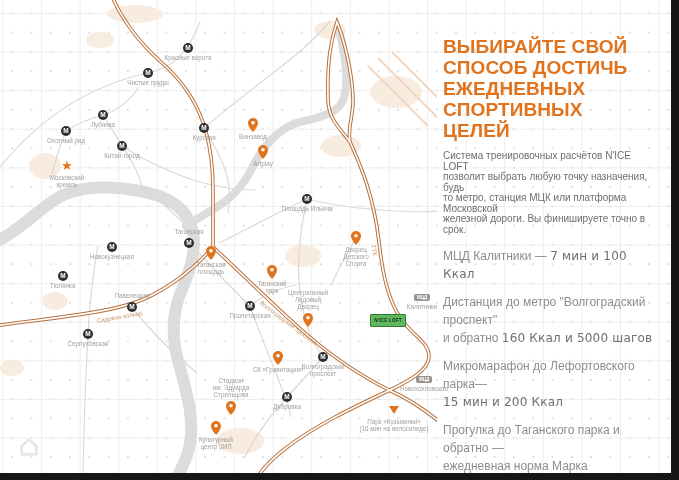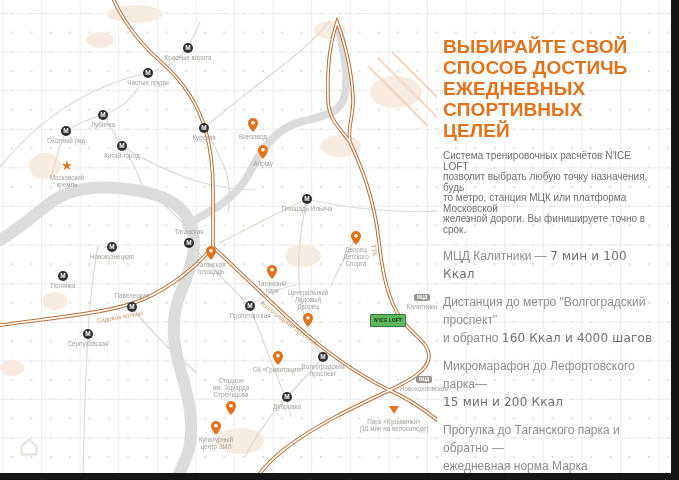--- a/index.html
+++ b/index.html
@@ -229,21 +229,21 @@
 ЕЖЕДНЕВНЫХ
 СПОРТИВНЫХ
 ЦЕЛЕЙ</div>
     <div class="intro">Система тренировочных расчётов N'ICE LOFT
 позволит выбрать любую точку назначения, будь
 то метро, станция МЦК или платформа Московской
 железной дороги. Вы финишируете точно в срок.</div>
     <div class="route-list">
         <div class="route-item"><span class="seg-small">МЦД Калитники — </span><span class="seg-big">7 мин и 100 Ккал</span></div>
         <div class="route-item"><span class="seg-small">Дистанция до метро "Волгоградский проспект"
-и обратно </span><span class="seg-big">160 Ккал и 4000 шагов</span></div>
+и обратно </span><span class="seg-big">160 Ккал и 5000 шагов</span></div>
         <div class="route-item"><span class="seg-small">Микромарафон до Лефортовского парка—
 </span><span class="seg-big">15 мин и 200 Ккал</span></div>
         <div class="route-item"><span class="seg-small">Прогулка до Таганского парка и обратно —
 ежедневная норма Марка Цукерберга
 в </span><span class="seg-big">5000 шагов</span></div>
       </div>
   </aside>
 
   <div class="edge-right"></div>
   <div class="edge-bottom"></div>

